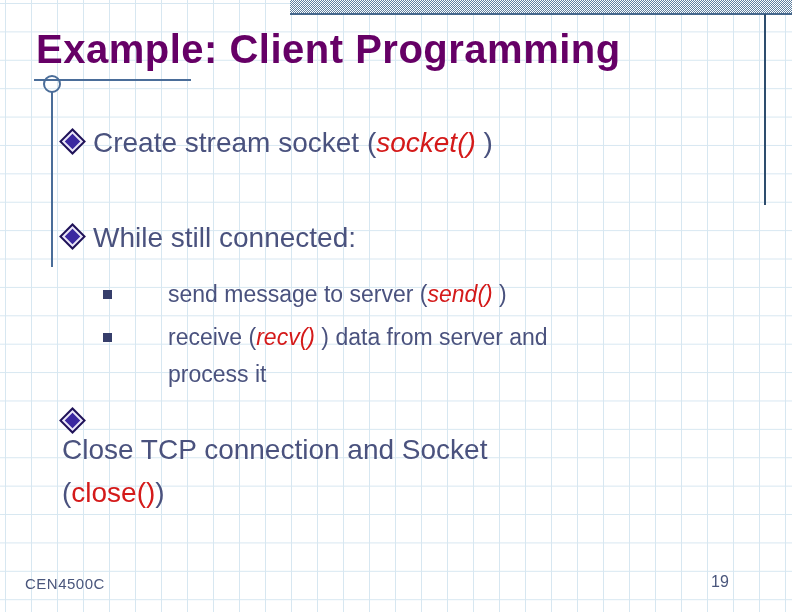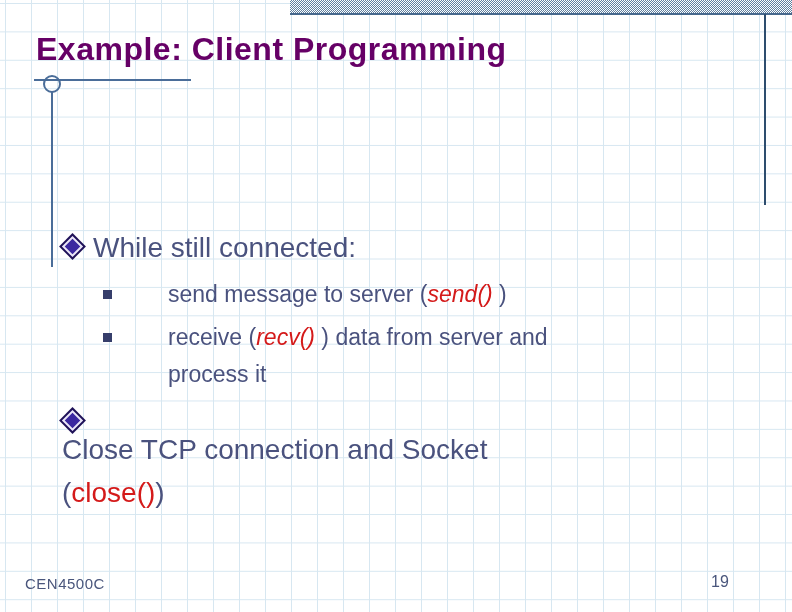--- a/index.html
+++ b/index.html
@@ -37,21 +37,21 @@
     background:transparent;box-sizing:border-box;
   }
   .left-vline{
     position:absolute;left:51px;top:92px;width:2px;height:175px;
     background:#4a6d99;
   }
   
   .title{
     position:absolute;left:36px;top:20px;width:746px;
     margin:0;
-    font-size:32px;line-height:58px;font-weight:700;
+    font-size:40px;line-height:58px;font-weight:700;
     letter-spacing:0.5px;
     color:#660066;
     white-space:nowrap;
   }
   
   .row{position:absolute;display:flex;align-items:flex-start;}
   .row .btext{white-space:pre-wrap;color:#4a527e;}
   .row.l1 .btext{font-size:28px;line-height:43px;max-width:680px;}
   .row.l2 .btext{font-size:23px;line-height:37px;max-width:640px;margin-left:46px;}
   .diamond{
@@ -67,21 +67,21 @@
   .sqbullet{
     flex:0 0 auto;
     width:9px;height:9px;
     margin:14px 10px 0 0;
     background:#363e6b;
   }
   .code{color:#d41a1a;}
   .code.it{font-style:italic;}
   .r1{left:62px;top:121px;}
   .r2{left:62px;top:174px;}
-  .r3{left:62px;top:226px;text-align:right;}
+  .r3{left:62px;top:216px;text-align:right;}
   .r4{left:103px;top:276px;}
   .r5{left:103px;top:319px;}
   .r6{left:62px;top:400px;flex-direction:column;}
   
   .footer-left{
     position:absolute;left:25px;top:575px;
     font-size:15px;color:#4a567c;letter-spacing:0.5px;text-align:center;
   }
   .page-num{
     position:absolute;left:700px;top:573px;width:40px;
@@ -94,20 +94,24 @@
 <div class="slide">
 
   <div class="topbar"></div>
   <div class="right-vline"></div>
   <div class="title-underline"></div>
   <div class="circle-ornament"></div>
   <div class="left-vline"></div>
 
   <h1 class="title">Example: Client Programming</h1>
 
+  <div class="row l1 r1">
+    <span class="diamond"></span>
+    <span class="btext"><span>Create stream socket (</span><span class="code it">socket()</span><span> )</span></span>
+  </div>
 
 
   <div class="row l1 r3">
     <span class="diamond"></span>
     <span class="btext"><span>While still connected:</span></span>
   </div>
 
   <div class="row l2 r4">
     <span class="sqbullet"></span>
     <span class="btext"><span>send message to server (</span><span class="code it">send()</span><span> )</span></span>

